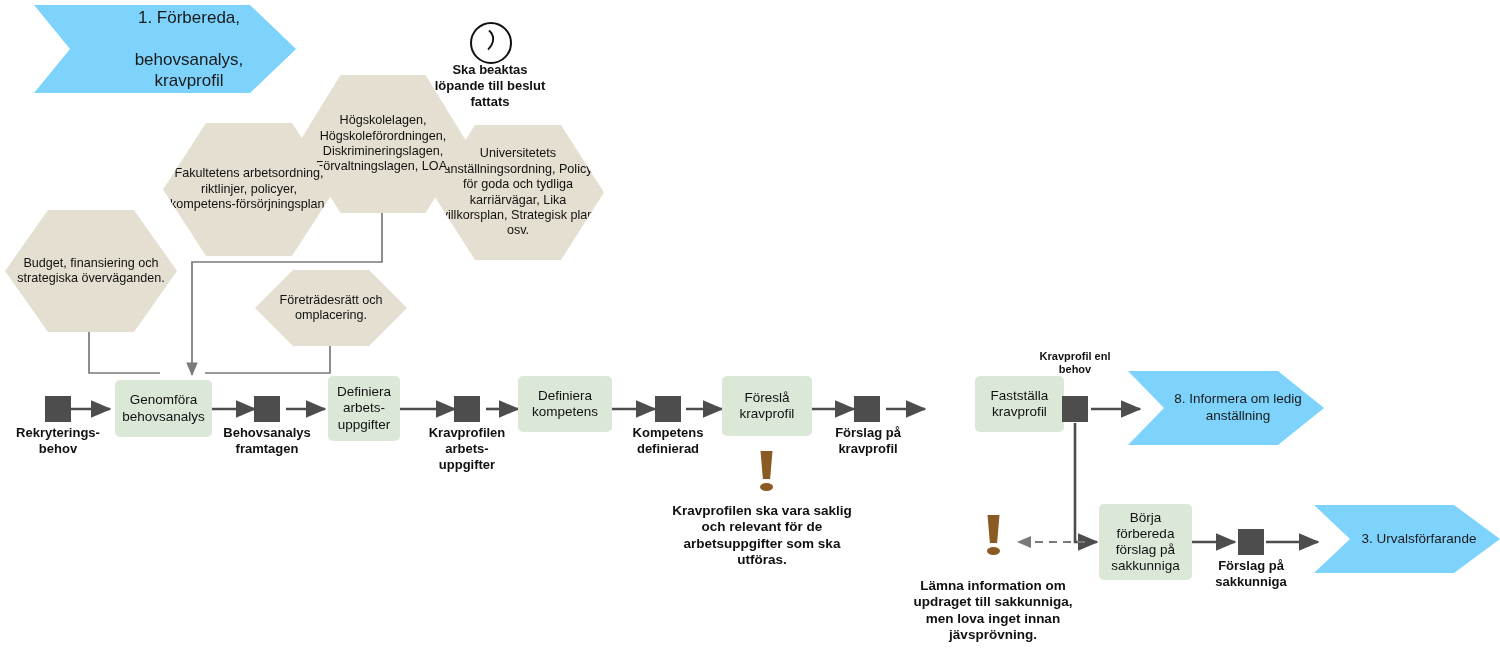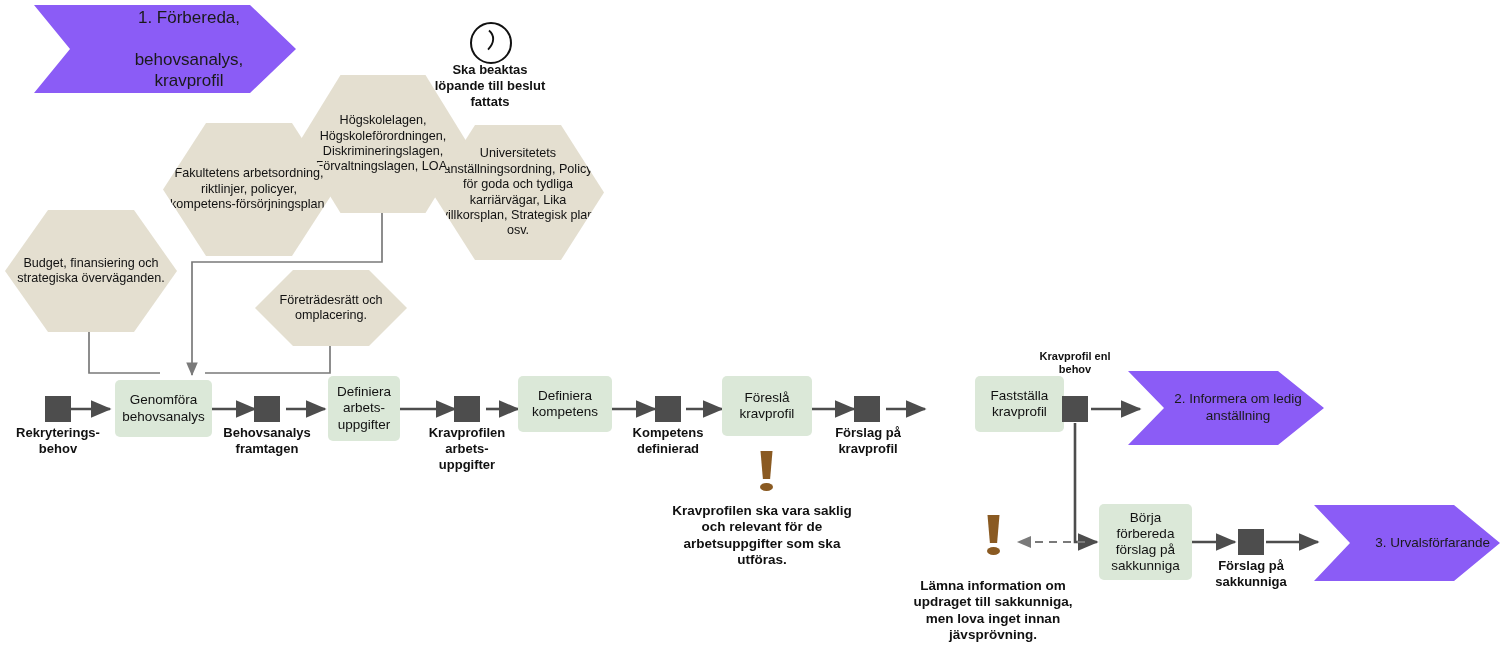--- a/index.html
+++ b/index.html
@@ -1,22 +1,22 @@
 <!DOCTYPE html>
 <html><head>
 <meta charset="utf-8">
 <style>
   html,body{margin:0;padding:0;background:#ffffff;}
   body{font-family:"Liberation Sans",sans-serif;}
   #stage{position:relative;width:1500px;height:651px;background:#ffffff;overflow:hidden;}
   #links{position:absolute;left:0;top:0;width:1500px;height:651px;pointer-events:none;}
 
   
-  .chevron{position:absolute;background:#8b5cf6;display:flex;align-items:center;
-           justify-content:flex-end;text-align:center;color:#1a1a1a;
+  .chevron{position:absolute;background:#7dd3fc;display:flex;align-items:center;
+           justify-content:center;text-align:center;color:#1a1a1a;
            clip-path:polygon(0 0, calc(100% - 46px) 0, 100% 50%, calc(100% - 46px) 100%, 0 100%, 36px 50%);}
   .chevron span{display:block;line-height:1.25;padding:0 10px 0 34px;}
 
   
   .hex{position:absolute;background:#e4dfd0;display:flex;align-items:center;
        justify-content:center;text-align:center;color:#111;
        clip-path:polygon(25% 0%, 75% 0%, 100% 50%, 75% 100%, 25% 100%, 0% 50%);}
   .hex span{display:block;line-height:1.22;padding:0 4px;}
 
   
@@ -155,31 +155,31 @@
   <div class="cap" style="left:820px;top:425px;width:96px;font-size:13px;">Förslag på kravprofil</div>
 
   <div class="task" style="left:975px;top:376px;width:89px;height:56px;font-size:13.5px;">
     <span>Fastställa kravprofil</span>
   </div>
 
   <div class="evt" style="left:1062px;top:396px;width:26px;height:26px;"></div>
   <div class="cap" style="left:1025px;top:350px;width:100px;font-size:11px;">Kravprofil enl behov</div>
 
   <div class="chevron" style="left:1128px;top:371px;width:196px;height:74px;font-size:13.5px;">
-    <span>2. Informera om ledig anställning</span>
+    <span>8. Informera om ledig anställning</span>
   </div>
 
   <div class="task" style="left:1099px;top:504px;width:93px;height:76px;font-size:13.5px;">
     <span>Börja förbereda förslag på sakkunniga</span>
   </div>
 
   <div class="evt" style="left:1238px;top:529px;width:26px;height:26px;"></div>
   <div class="cap" style="left:1203px;top:558px;width:96px;font-size:13px;">Förslag på sakkunniga</div>
 
-  <div class="chevron" style="left:1314px;top:505px;width:186px;height:76px;font-size:13.5px;">
+  <div class="chevron" style="left:1314px;top:505px;width:186px;height:68px;font-size:13.5px;">
     <span>3. Urvalsförfarande</span>
   </div>
 
   <div class="bang" style="left:759px;top:451px;width:15px;height:40px;">
       <span class="bar"></span>
       <span class="dot"></span>
     </div>
   <div class="cap" style="left:662px;top:503px;width:200px;font-size:13.5px;">Kravprofilen ska vara saklig och relevant för de arbetsuppgifter som ska utföras.</div>
 
   <div class="bang" style="left:986px;top:515px;width:15px;height:40px;">

